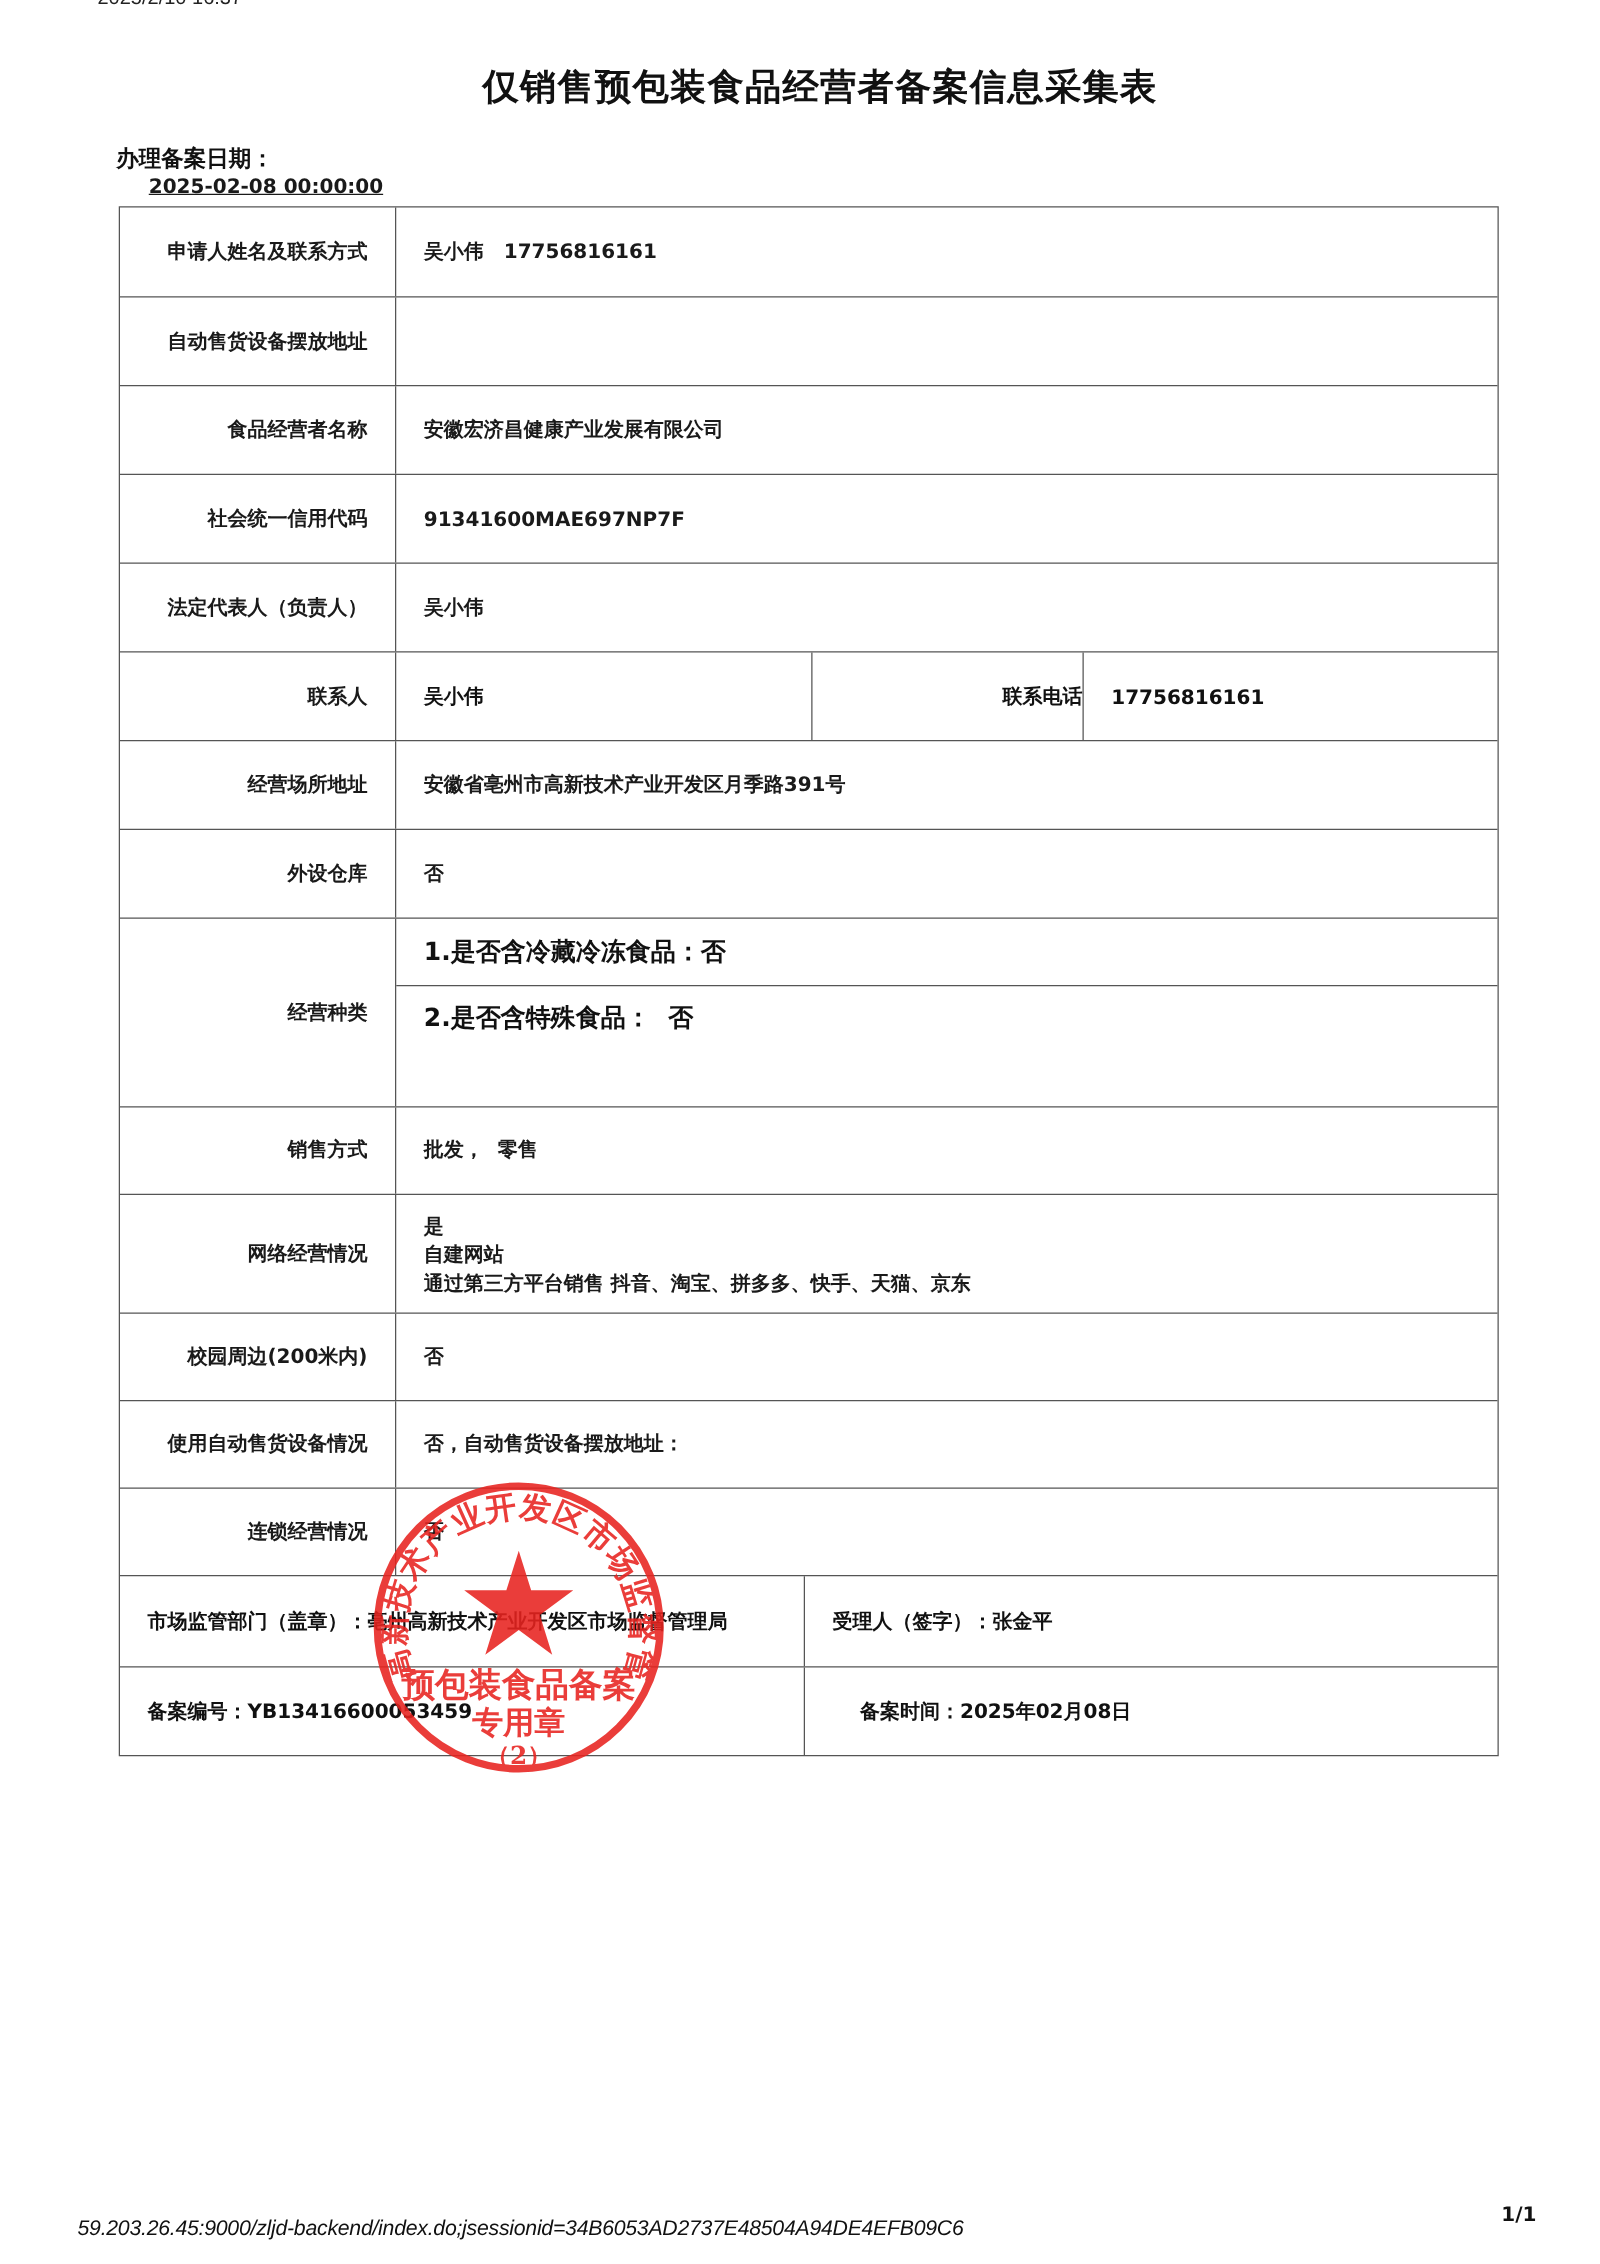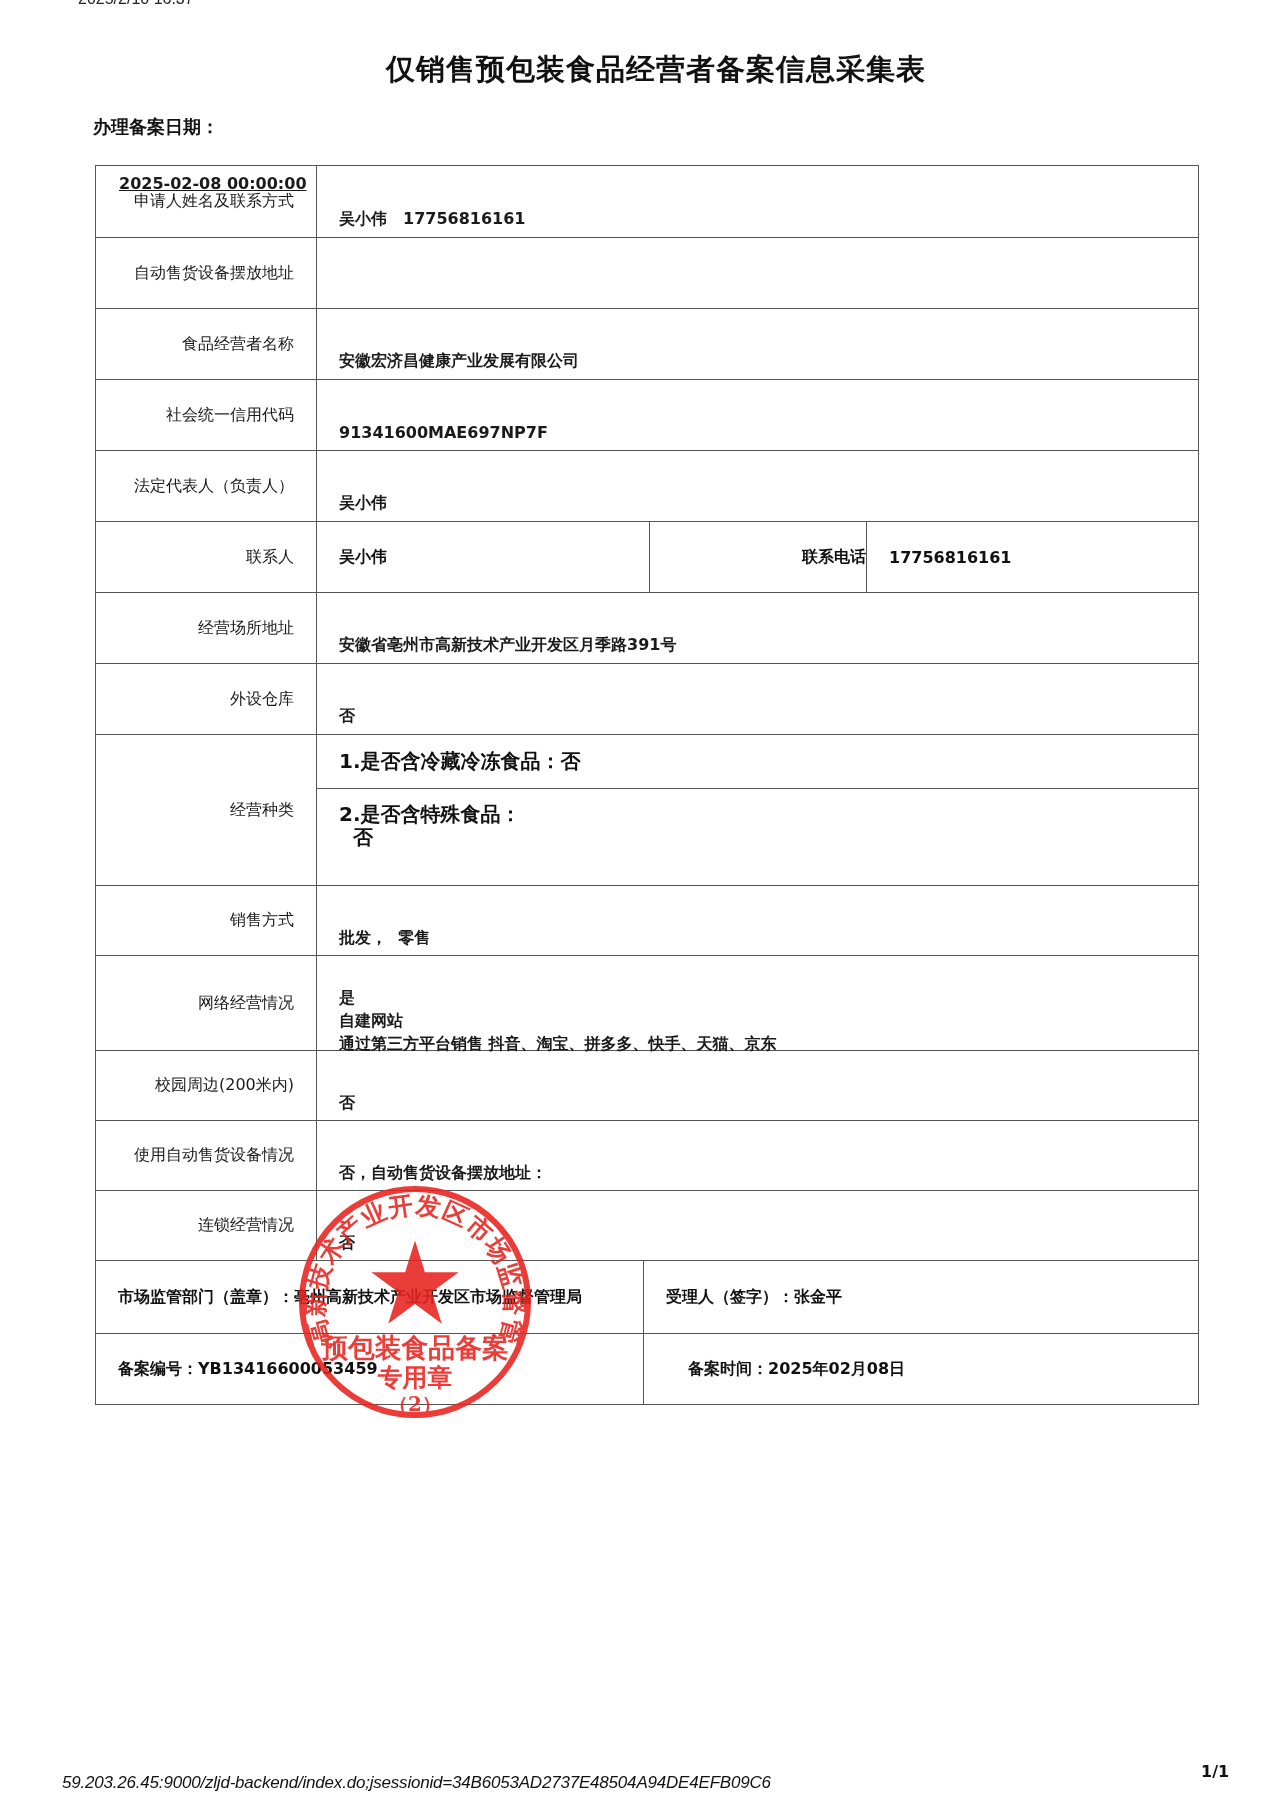--- a/index.html
+++ b/index.html
@@ -6,31 +6,31 @@
   body { width:1280px; height:1811px; position:relative; overflow:hidden;
          font-family:"DejaVu Sans", "Liberation Sans", sans-serif; color:#111; }
   .print-ts { position:absolute; left:78px; top:-10px; font-size:16px; color:#222; font-family:"Liberation Sans Narrow","Liberation Sans",sans-serif; }
   .title { position:absolute; left:0; width:1280px; top:50px; text-align:center; font-size:29px; font-weight:bold; letter-spacing:1px; color:#111;margin-left:16px; }
   .date-line { position:absolute; left:93px; top:115px; font-size:18px; font-weight:bold; }
   .date-line .val { text-decoration:underline; font-weight:bold; margin-left:4px; }
 
   .form { position:absolute; left:95px; top:165px; width:1104px; border:1.5px solid #555; box-sizing:border-box; }
   .row { display:flex; border-bottom:1.5px solid #555; box-sizing:border-box; }
   .row:last-child { border-bottom:none; }
-  .lbl { width:221px; flex:none; border-right:1.5px solid #555; display:flex; align-items:center; justify-content:flex-end; padding-right:22px; box-sizing:border-box; font-size:16px; font-weight:normal; color:#1a1a1a; }
-  .val { flex:1; display:flex; align-items:center; padding-left:22px; font-size:16px; font-weight:bold; color:#1a1a1a; box-sizing:border-box;margin-top:35px; }
+  .lbl { width:221px; flex:none; border-right:1.5px solid #555; display:flex; align-items:center; justify-content:flex-end; padding-right:22px; box-sizing:border-box; font-size:16px; font-weight:bold; color:#1a1a1a; }
+  .val { flex:1; display:flex; align-items:center; padding-left:22px; font-size:16px; font-weight:bold; color:#1a1a1a; box-sizing:border-box; }
   .val.multi { flex-direction:column; align-items:flex-start; justify-content:center; line-height:23px; }
   .split-val { display:flex; flex:1; }
   .split-val .c1 { width:333px; border-right:1.5px solid #555; display:flex; align-items:center; padding-left:22px; box-sizing:border-box; font-size:16px; font-weight:bold; }
   .split-val .c2 { width:217px; border-right:1.5px solid #555; display:flex; align-items:center; justify-content:flex-end; box-sizing:border-box; font-size:16px; font-weight:bold; }
   .split-val .c3 { flex:1; display:flex; align-items:center; padding-left:22px; box-sizing:border-box; font-size:16px; font-weight:bold; }
   .sub-col { flex:1; display:flex; flex-direction:column; }
   .sub-col .sub { display:flex; align-items:center; padding-left:22px; font-size:20px; font-weight:bold; box-sizing:border-box; }
   .sub-col .sub.first { height:54px; border-bottom:1.5px solid #555; }
-  .sub-col .sub.second { flex:1; flex-direction:column; align-items:flex-start; justify-content:flex-start; padding-top:14px; line-height:23px; }
+  .sub-col .sub.second { flex:1; flex-direction:row; align-items:flex-start; justify-content:flex-start; padding-top:14px; line-height:23px; }
   .sub-col .sub.second .indent { padding-left:14px; }
 
   .bottom-row { display:flex; border-bottom:1.5px solid #555; }
   .bottom-row:last-child { border-bottom:none;gap:22px; }
   .bcell { display:flex; align-items:center; padding-left:22px; font-size:16px; font-weight:bold; box-sizing:border-box; }
   .bcell.left { width:548px; border-right:1.5px solid #555; }
   .bcell.right { flex:1; }
 
   .stamp { position:absolute; left:296px; top:1183px; width:238px; height:238px; pointer-events:none; }
 

